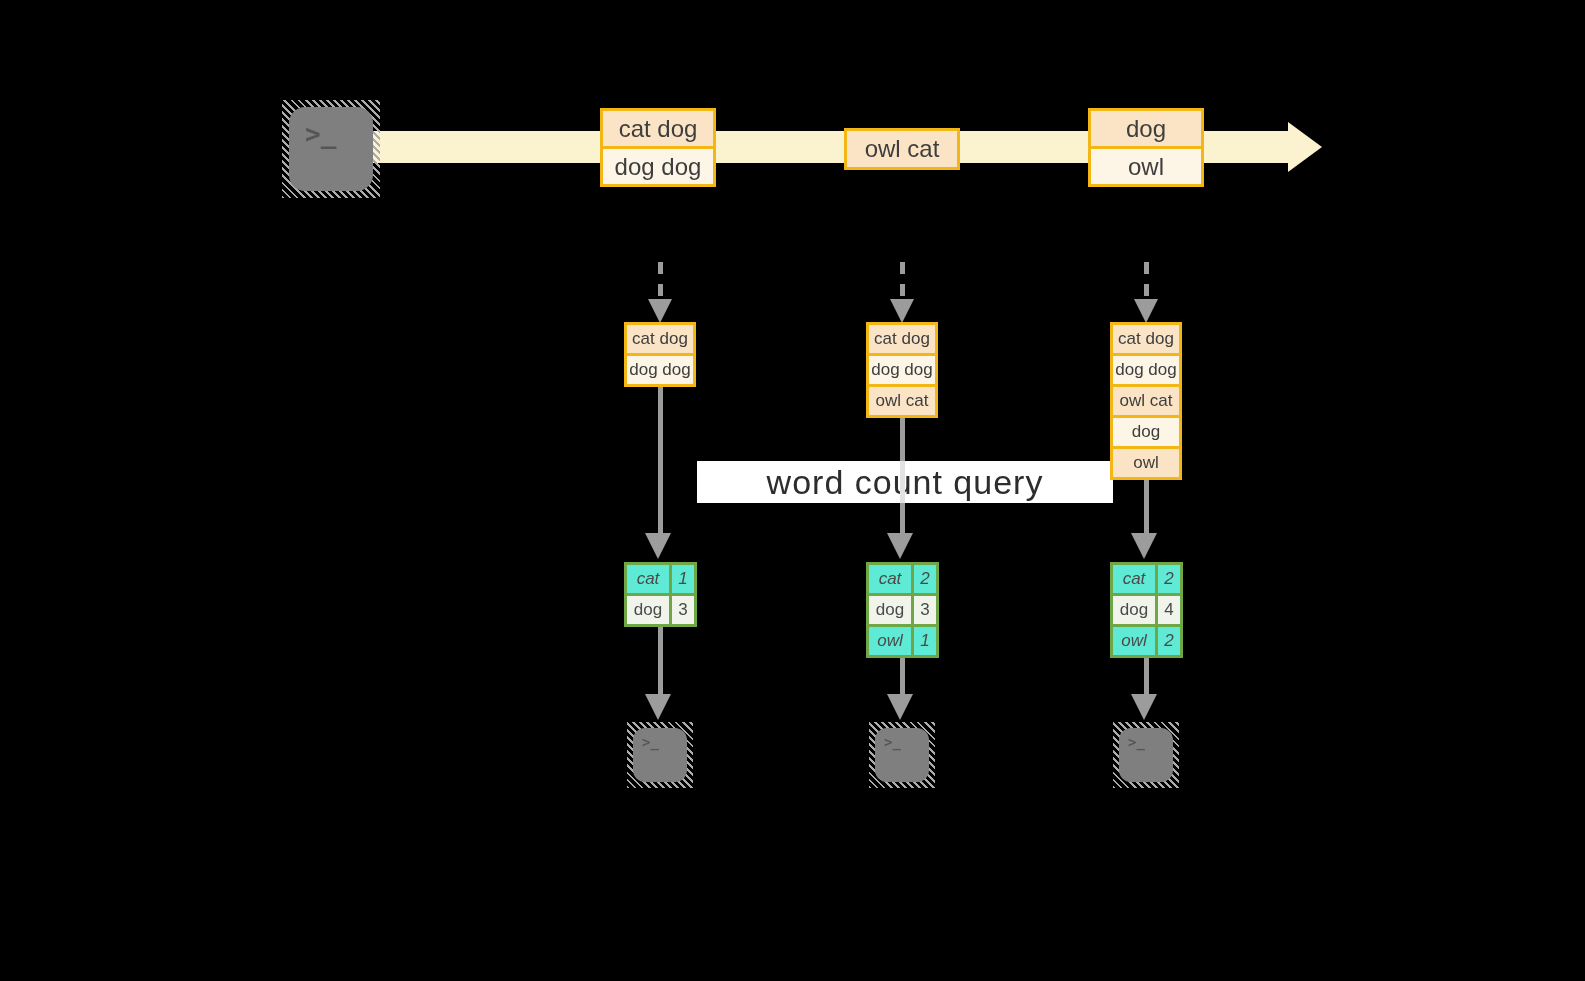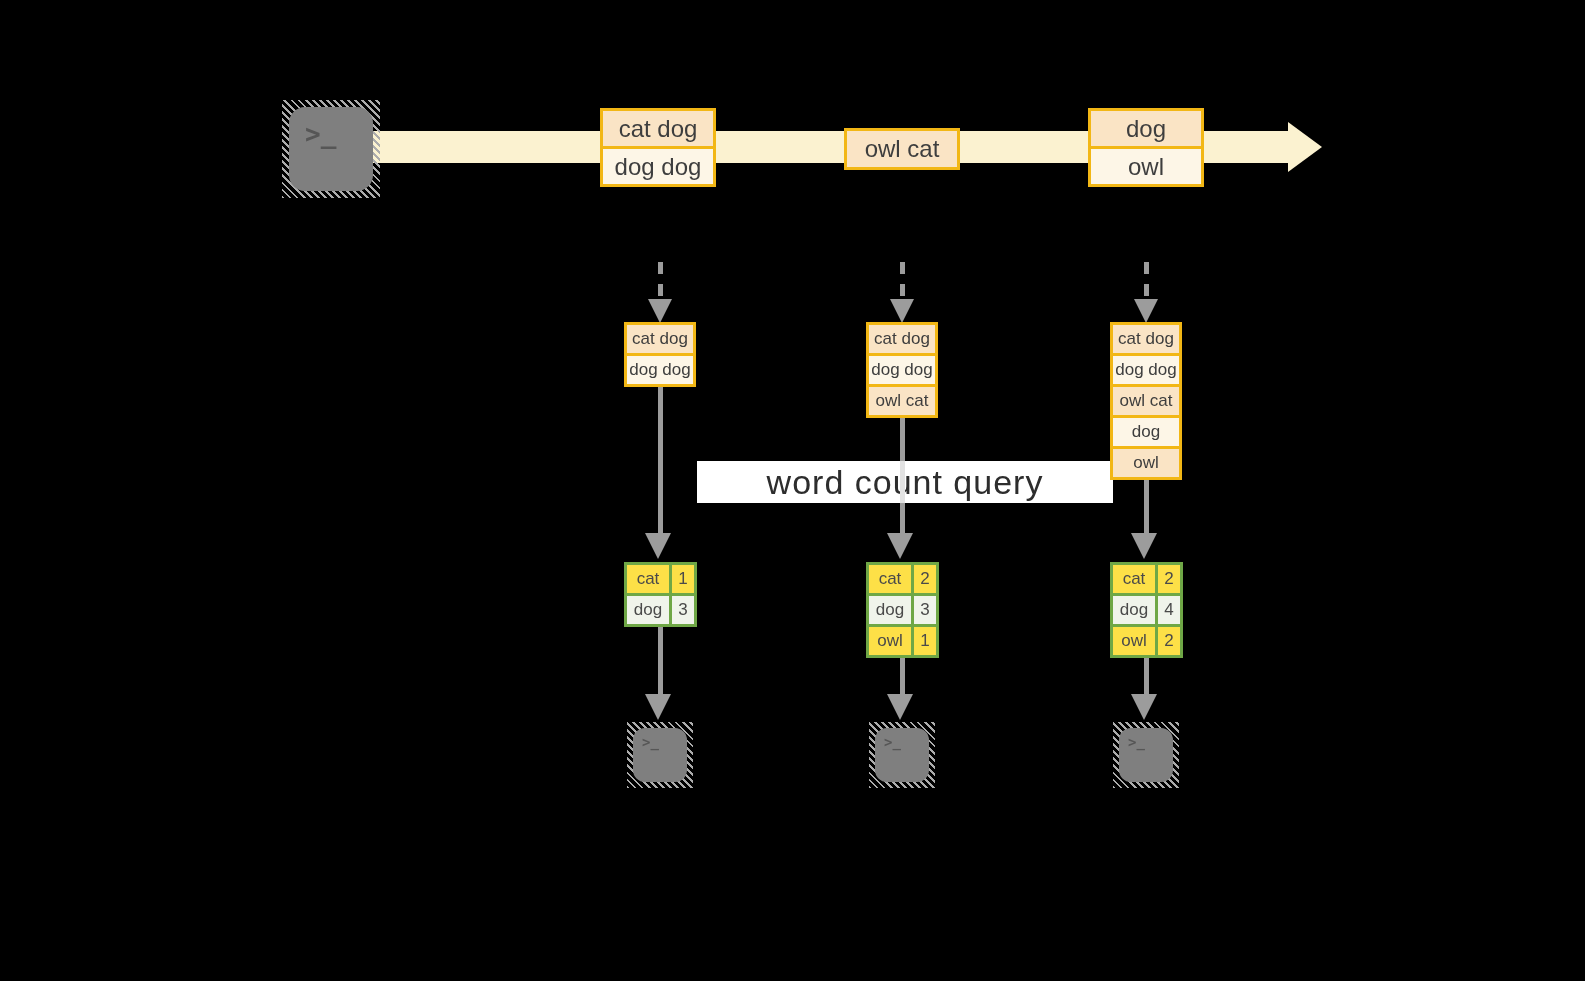--- a/index.html
+++ b/index.html
@@ -21,21 +21,21 @@
   .ocell.one { height:36px; font-size:24px; }
   .ocell.sm  { height:28px; font-size:17px; }
   .peach { background:#FAE4C5; }
   .cream { background:#FDF6E7; }
 
   
   .gtable { position:absolute; background:#6FA746; display:grid;
             grid-template-columns:42px 22px; padding:3px; gap:3px; z-index:2; }
   .gcell { height:28px; display:flex; align-items:center; justify-content:center;
            font-size:17px; color:#4A4A4A; }
-  .row-a { background:#fde047; }
+  .row-a { background:#5eead4;font-style:italic; }
   .row-b { background:#F0F4EB; }
 
   
   .vline { position:absolute; width:5px; background:#9C9C9C; z-index:2; }
   .vdash { position:absolute; width:5px; z-index:2;
            background:repeating-linear-gradient(to bottom,#9C9C9C 0 12px,transparent 12px 22px); }
   .head  { position:absolute; width:0; height:0; z-index:2;
            border-left:13px solid transparent; border-right:13px solid transparent;
            border-top:26px solid #9C9C9C; }
   .head.sm-head { border-left-width:12px; border-right-width:12px; border-top-width:24px; }

